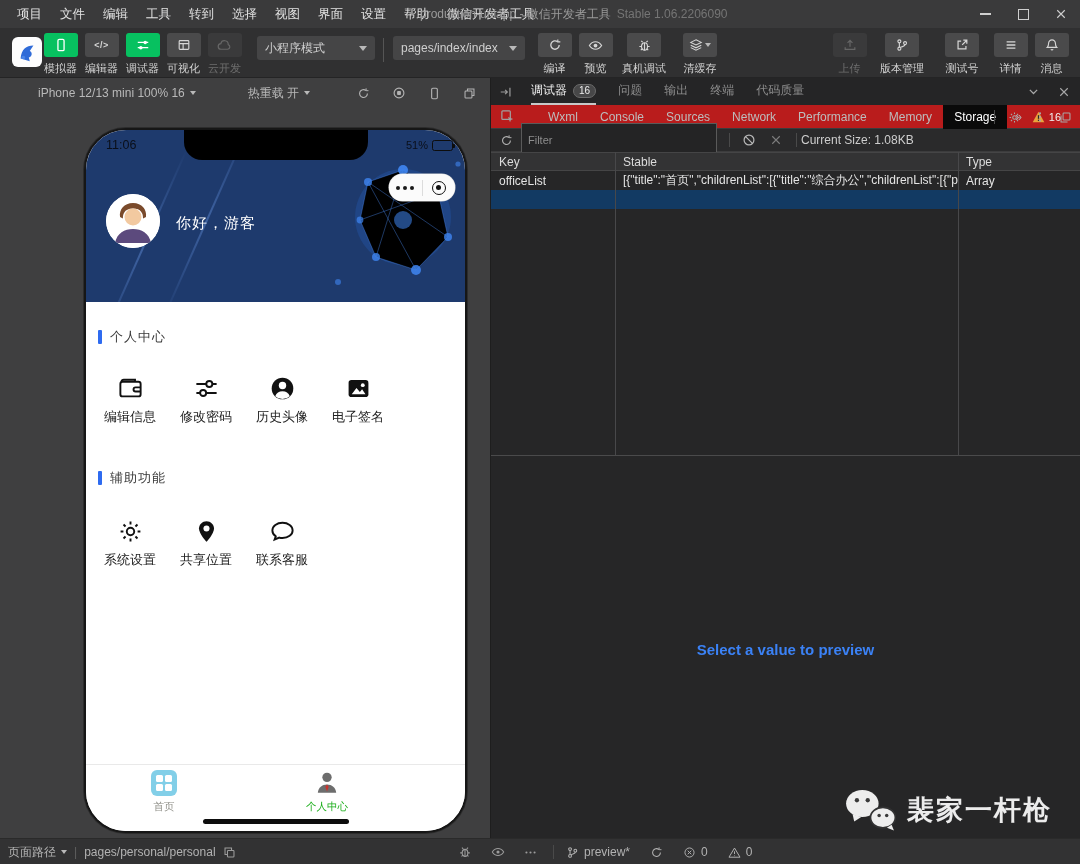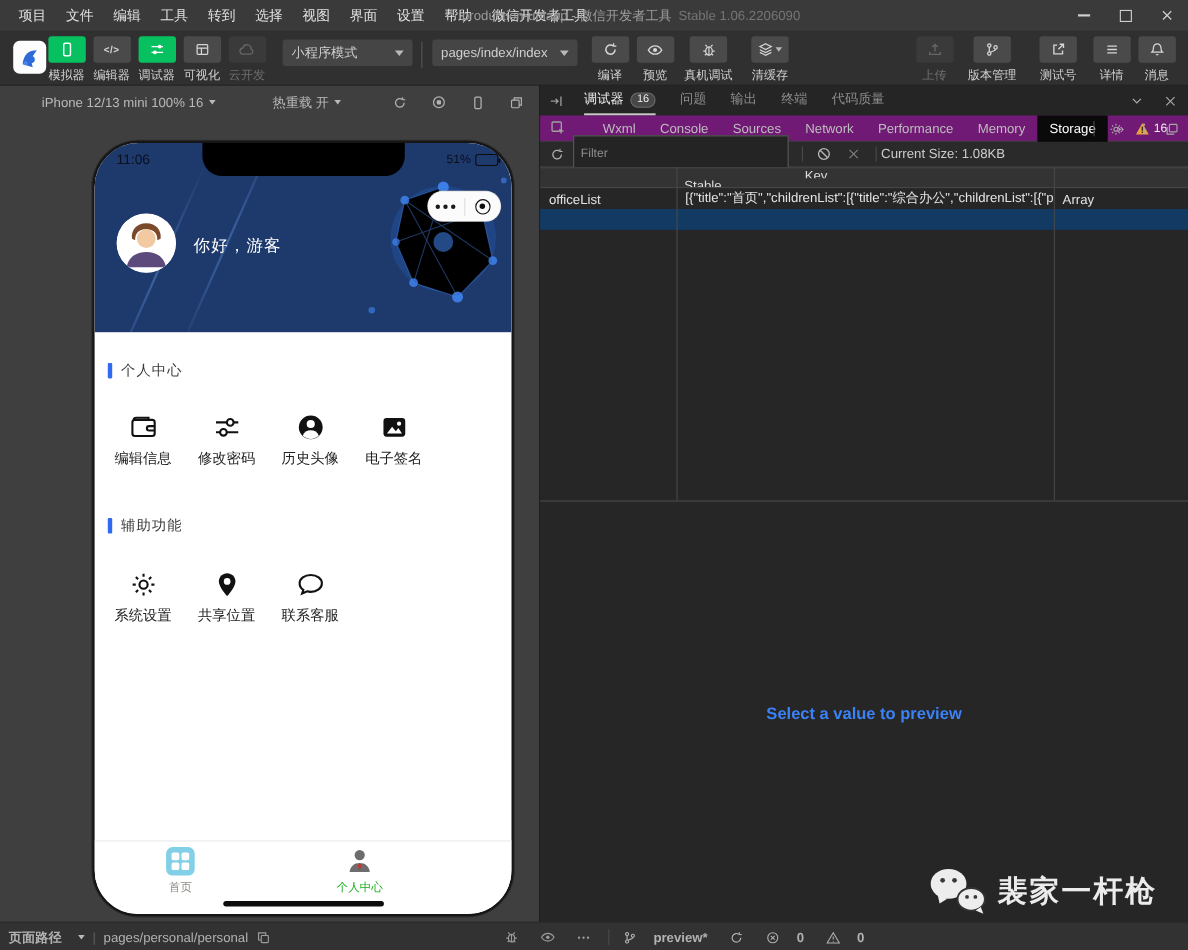--- a/index.html
+++ b/index.html
@@ -94,38 +94,38 @@
 
   
   .dpanel { position:absolute; left:490px; top:78px; width:590px; height:760px; background:#262627; border-left:1px solid #1e1e1e; }
   .dp-row1 { position:absolute; top:0; left:0; right:0; height:27px; background:#252526; display:flex; align-items:center; }
   .dp-tabs { display:flex; align-items:flex-end; margin-left:18px; gap:22px; height:27px; }
   .dp-tab { font-size:12px; color:#8d8d8d; padding:5px 0 6px; display:flex; align-items:center; gap:6px; white-space:nowrap; }
   .dp-tab.active { color:#f0f0f0; border-bottom:2px solid #c8c8c8; padding-bottom:4px; }
   .badge { min-width:20px; height:14px; padding:0 5px; border-radius:8px; background:#474748; border:1px solid #6b6b6b;
     color:#ececec; font-size:10px; display:flex; align-items:center; justify-content:center; }
   .dp-row1-right { position:absolute; right:10px; top:0; height:27px; display:flex; align-items:center; gap:18px; color:#a8a8a8; }
-  .dp-row2 { position:absolute; top:27px; left:0; right:0; height:24px; background:#701a75;
+  .dp-row2 { position:absolute; top:27px; left:0; right:0; height:24px; background:#b91c1c;
     border-bottom:1px solid #3c3c3d; display:flex; align-items:center; color:#bdbdbd; }
   .dtabs { display:flex; margin-left:22px; height:24px; }
   .dtab { padding:0 11px; font-size:12px; line-height:24px; white-space:nowrap; }
   .dtab.active { background:#0a0a0a; color:#fff; }
   .warn-group { display:flex; align-items:center; gap:4px; margin-left:10px; color:#f0f0f0; font-size:11px; }
   .dp-row2-right { position:absolute; right:8px; top:0; height:24px; display:flex; align-items:center; gap:13px; color:#a8a8a8; }
   .chev-more { font-size:12px; color:#b5b5b5; margin-left:8px; }
   .dp-row3 { position:absolute; top:51px; left:0; right:0; height:23px; background:#2a2a2b;
     border-bottom:1px solid #3c3c3d; display:flex; align-items:center; color:#b0b0b0; }
   .filter-input { margin-left:8px; width:196px; height:17px; background:#242425; border:1px solid #5a5a5a;
     color:#cfcfcf; font-size:11px; padding:16px 6px; font-family:"Liberation Sans",sans-serif; }
   .filter-input::placeholder { color:#8d8d8d; }
   .vsep-d { width:1px; height:14px; background:#4a4a4a; }
   .size-label { font-size:12px; color:#cdcdcd; white-space:nowrap; }
   .th-row { position:absolute; top:74px; left:0; right:0; height:19px; background:#333334;
     border-top:1px solid #454546; border-bottom:1px solid #454546; display:flex; align-items:center;
-    color:#dcdcdc; font-size:12px;flex-direction:column; }
+    color:#dcdcdc; font-size:12px; }
   .col-key { width:124px; padding-left:8px; overflow:hidden; white-space:nowrap; }
   .col-val { width:343px; padding-left:8px; overflow:hidden; white-space:nowrap; }
   .col-type { flex:1; padding-left:8px; overflow:hidden; white-space:nowrap; }
   .data-row { position:absolute; top:93px; left:0; right:0; height:19px; display:flex; align-items:center;
     color:#e4e4e4; font-size:12px; }
   .sel-row { position:absolute; top:112px; left:0; right:0; height:19px; background:#123a63; }
   .csep { position:absolute; top:74px; width:1px; height:303px; background:#48484a; }
   .tbl-bottom { position:absolute; top:377px; left:0; right:0; height:1px; background:#4a4a4b; }
   .preview-msg { position:absolute; top:563px; left:0; right:0; text-align:center; color:#3b82f6;
     font-weight:bold; font-size:15px; }
@@ -133,21 +133,21 @@
   .wm-text { color:#ececec; font-size:27px; font-weight:bold; letter-spacing:2px; white-space:nowrap; }
 
   
   .statusbar { position:absolute; bottom:0; left:0; right:0; height:26px; background:#323233;
     border-top:1px solid #2a2a2a; color:#b2b2b2; font-size:12px; }
   .sb-left { position:absolute; left:8px; top:0; height:26px; display:flex; align-items:center; gap:7px; }
   .sb-sep { color:#606060; }
   .sb-mid { position:absolute; left:458px; top:0; height:26px; display:flex; align-items:center; gap:19px; color:#9c9c9c; }
   .sb-vsep { position:absolute; left:553px; top:6px; width:1px; height:14px; background:#4a4a4a; }
   .sb-right { position:absolute; left:566px; top:0; height:26px; display:flex; align-items:center; gap:20px; }
-  .sb-group { display:flex; align-items:center; gap:15px; white-space:nowrap;font-weight:bold; }
+  .sb-group { display:flex; align-items:center; gap:5px; white-space:nowrap; }
 </style>
 </head>
 <body>
 
 <div id="app">
 
   <div class="titlebar">
     <div class="menus">
       <span class="menu-item">项目</span>
       <span class="menu-item">文件</span>

